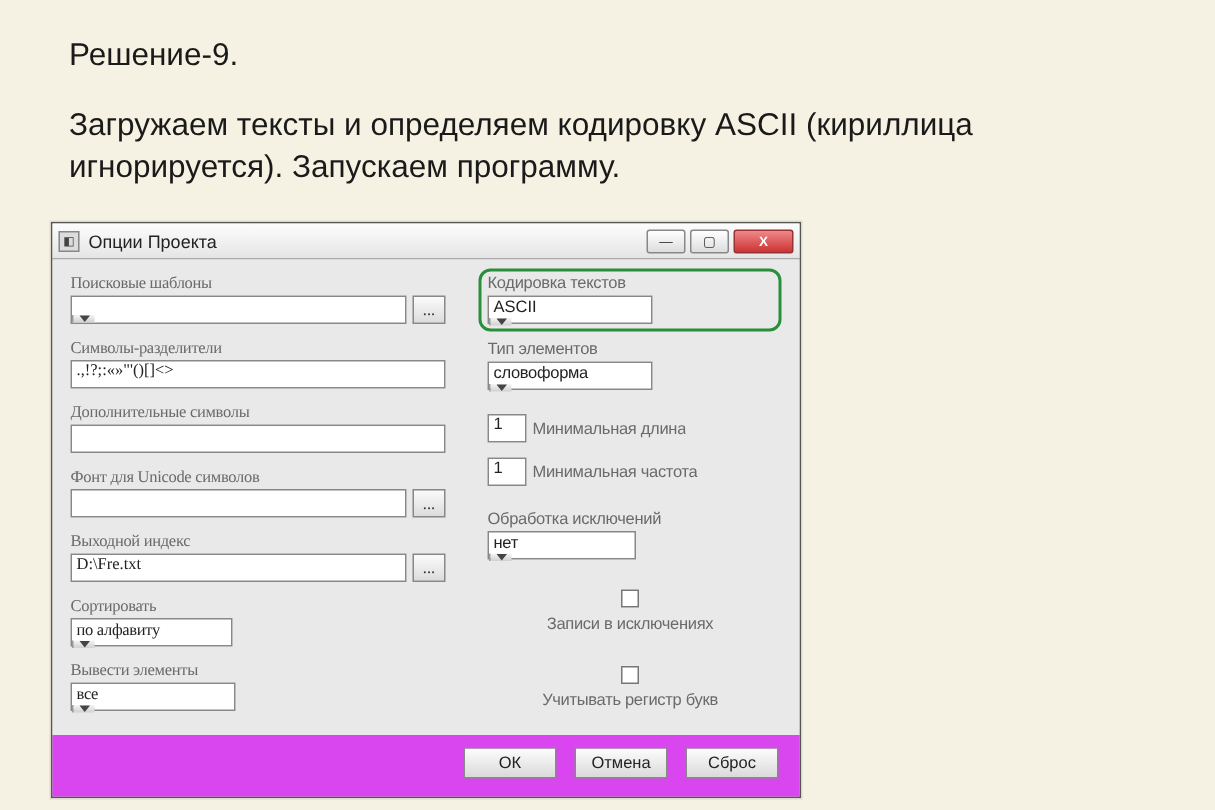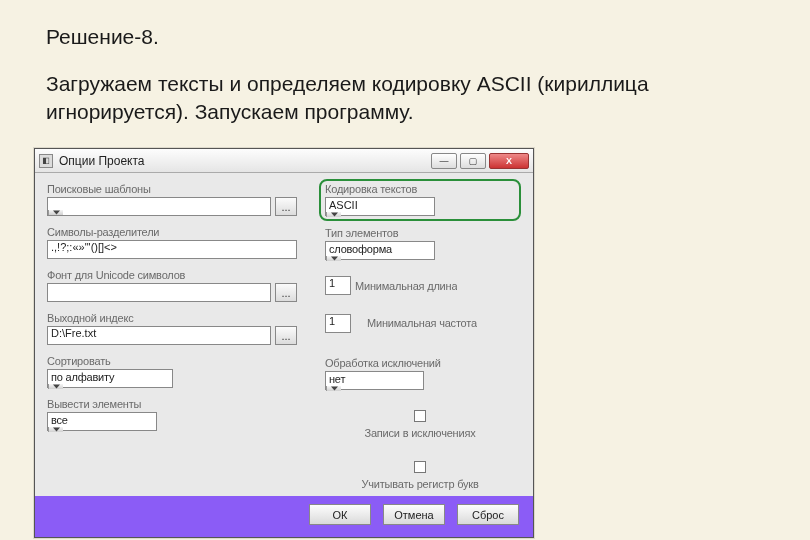--- a/index.html
+++ b/index.html
@@ -72,21 +72,21 @@
     border-color:#933;
     font-weight:bold;
   }
   .form-body {
     display: flex;
     padding: 10px 12px 6px 12px;
     gap: 28px;
     background:#e9e9e9;
   }
   .col { display: flex; flex-direction: column; }
-  .col-left { width: 250px; }
+  .col-left { width: 250px; font-family: Liberation Serif, serif; }
   .col-right { width: 190px; }
   .field-group { margin-bottom: 10px; }
   .field-label {
     color: #444;
     font-size: 11px;
     margin-bottom: 2px;
     white-space: nowrap;
     overflow:hidden;
   }
   .row { display: flex; align-items: center; gap: 4px; }
@@ -134,37 +134,37 @@
   .cb {
     width: 12px; height: 12px;
     border: 1px solid #777;
     background:#fff;
   }
   .bottom-bar {
     display:flex;
     justify-content:flex-end;
     gap: 12px;
     padding: 8px 14px 12px 14px;
-    background:#8b5cf6;
+    background:#d946ef;
   }
   .action-btn {
     min-width: 62px;
     height: 21px;
     border: 1px solid #888;
     background: linear-gradient(#fdfdfd,#dadada);
     font-size: 11px;
     display:flex;align-items:center;justify-content:center;
     color:#222;
   }
   .blur { color:#6a6a6a; letter-spacing:-0.2px; }
 </style>
 </head>
 <body>
 
-<div class="doc-heading">Решение-8.</div>
+<div class="doc-heading">Решение-9.</div>
 <div class="doc-body">Загружаем тексты и определяем кодировку ASCII (кириллица игнорируется). Запускаем программу.</div>
 
 <div class="window">
   <div class="titlebar">
     <div class="app-icon">◧</div>
     <div class="title-text">Опции Проекта</div>
     <div class="win-controls">
       <div class="win-btn">—</div>
       <div class="win-btn">▢</div>
       <div class="win-btn close">X</div>
@@ -187,40 +187,44 @@
           </div>
           <div class="btn">...</div>
         </div>
       </div>
 
       <div class="field-group">
         <div class="field-label blur">Символы-разделители</div>
         <div class="text-input" style="width:100%">.,!?;:«»"'()[]&lt;&gt;</div>
       </div>
 
+      <div class="field-group">
+        <div class="field-label blur">Дополнительные символы</div>
+        <div class="text-input" style="width:100%"></div>
+      </div>
 
       <div class="field-group">
         <div class="field-label blur">Фонт для Unicode символов</div>
         <div class="row">
           <div class="text-input" style="flex:1"></div>
           <div class="btn">...</div>
         </div>
       </div>
 
       <div class="field-group">
         <div class="field-label blur">Выходной индекс</div>
         <div class="row">
           <div class="text-input" style="flex:1">D:\Fre.txt</div>
           <div class="btn">...</div>
         </div>
       </div>
 
       <div class="field-group">
         <div class="field-label blur">Сортировать</div>
-        <div class="combo" style="width:126px">
+        <div class="combo" style="width:108px">
           <div class="combo-text blur">по алфавиту</div>
           <div class="combo-arrow">
               <svg viewBox="0 0 10 6">
                 <path d="M0 0 L5 6 L10 0 Z" fill="#444"></path>
               </svg>
             </div>
         </div>
       </div>
 
       <div class="field-group">
@@ -264,21 +268,21 @@
       <div class="field-group" style="margin-top:6px">
         <div class="row">
           <div class="text-input small-input">1</div>
           <div class="field-label blur" style="margin:0">Минимальная длина</div>
         </div>
       </div>
 
       <div class="field-group">
         <div class="row">
           <div class="text-input small-input">1</div>
-          <div class="field-label blur" style="margin:12px">Минимальная частота</div>
+          <div class="field-label blur" style="margin:0">Минимальная частота</div>
         </div>
       </div>
 
       <div class="field-group" style="margin-top:6px">
         <div class="field-label blur">Обработка исключений</div>
         <div class="combo" style="width:99px">
           <div class="combo-text blur">нет</div>
           <div class="combo-arrow">
               <svg viewBox="0 0 10 6">
                 <path d="M0 0 L5 6 L10 0 Z" fill="#444"></path>

